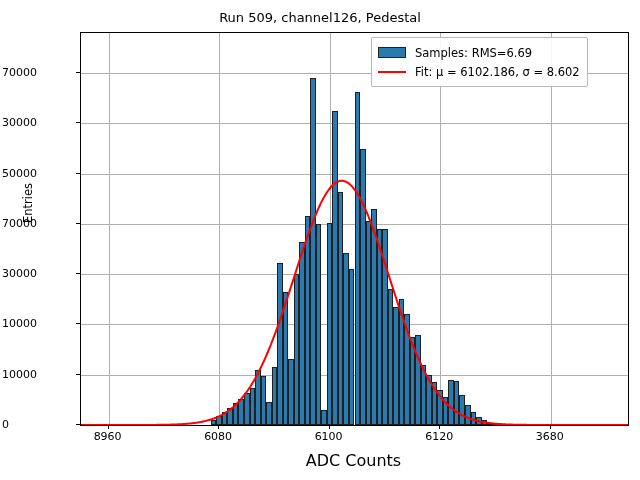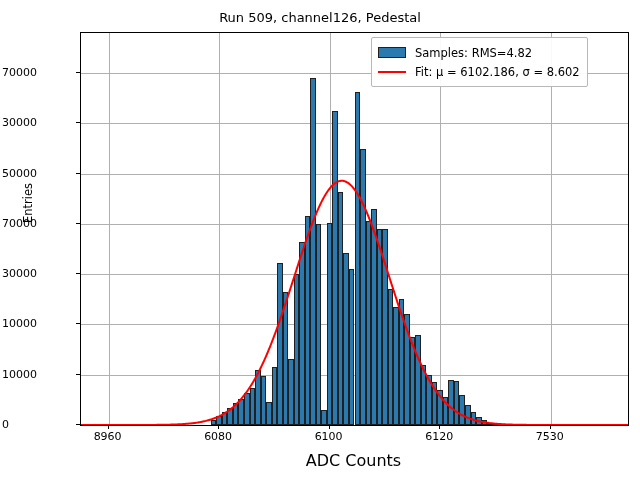--- a/index.html
+++ b/index.html
@@ -246,31 +246,31 @@
     </div>
   <div id="xtick-layer">
       <div class="xtick-label" style="left: 107.626px;">8960</div>
       <div class="xtick-mark" style="left: 107.626px;"></div>
       <div class="xtick-label" style="left: 218.131px;">6080</div>
       <div class="xtick-mark" style="left: 218.131px;"></div>
       <div class="xtick-label" style="left: 328.636px;">6100</div>
       <div class="xtick-mark" style="left: 328.636px;"></div>
       <div class="xtick-label" style="left: 439.141px;">6120</div>
       <div class="xtick-mark" style="left: 439.141px;"></div>
-      <div class="xtick-label" style="left: 549.646px;">7530</div>
+      <div class="xtick-label" style="left: 549.646px;">3680</div>
       <div class="xtick-mark" style="left: 549.646px;"></div>
     </div>
 
   <div id="xlabel">ADC Counts</div>
   <div id="ylabel">Entries</div>
 
   <div id="legend">
     <div class="legend-row">
       <span class="legend-swatch-patch"></span>
-      <span class="legend-text">Samples: RMS=4.82</span>
+      <span class="legend-text">Samples: RMS=6.69</span>
     </div>
     <div class="legend-row">
       <span class="legend-swatch-line"></span>
       <span class="legend-text">Fit: μ = 6102.186, σ = 8.602</span>
     </div>
   </div>
 
 </div>
 
 </body></html>

